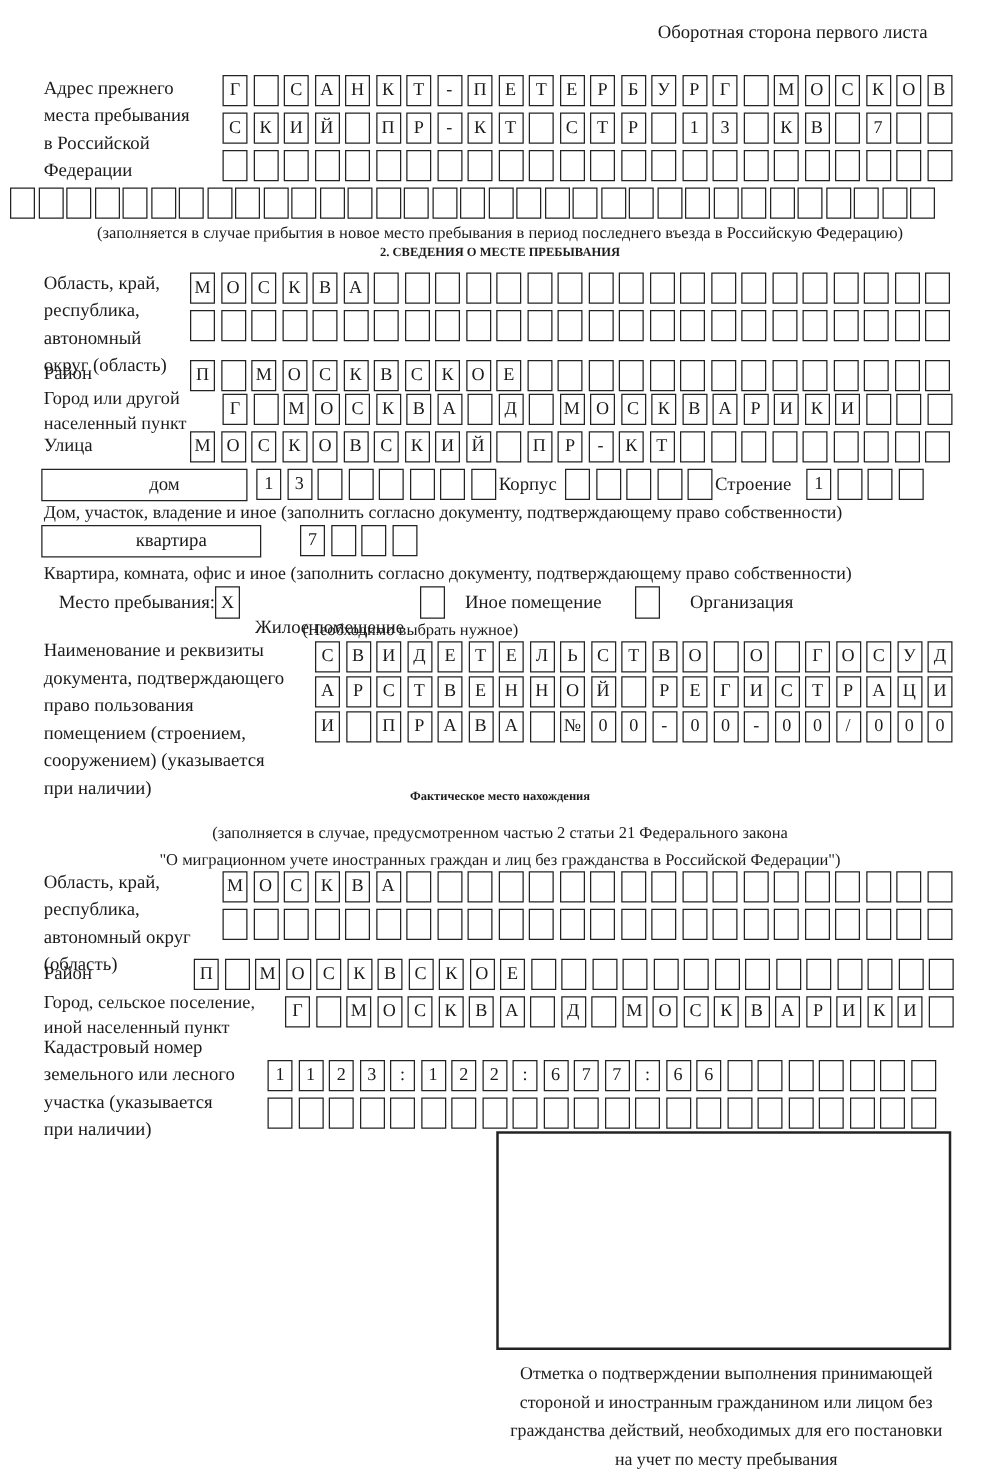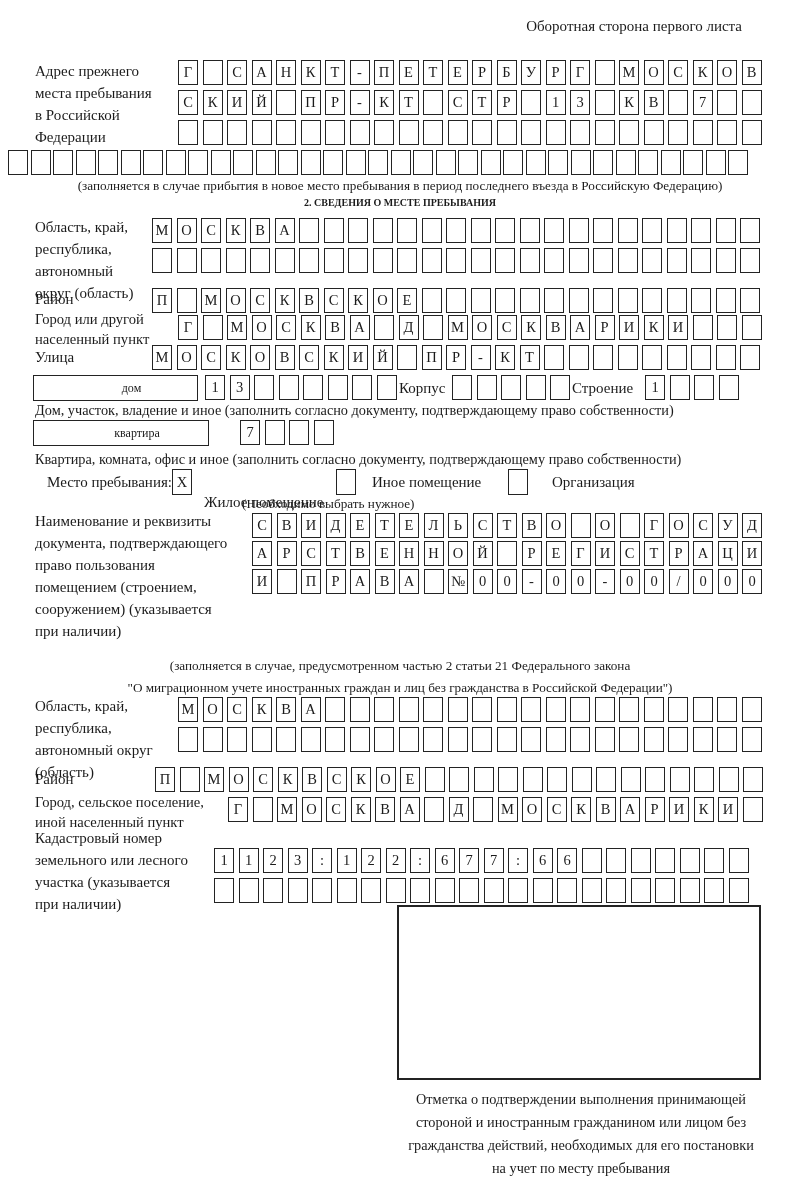--- a/index.html
+++ b/index.html
@@ -13,21 +13,21 @@
   .note{font-size:13.2px;white-space:nowrap;}
   .cap{font-size:14.3px;white-space:nowrap;}
   .center{left:0;width:800px;text-align:center;}
   .cellrow{display:flex;gap:4.5px;}
   .cellrow.tight{gap:2.5px;}
   .cell{box-sizing:border-box;flex:0 0 20px;width:20px;height:25px;border:1.6px solid #232323;
         display:flex;align-items:center;justify-content:center;font-size:14.5px;background:#fff;}
   .cbox{box-sizing:border-box;position:absolute;width:20px;height:26px;border:1.6px solid #232323;
         display:flex;align-items:center;justify-content:center;font-size:14.5px;background:#fff;}
   .namedbox{box-sizing:border-box;position:absolute;height:26px;border:1.7px solid #232323;
-        display:flex;align-items:center;justify-content:center;font-size:12px;background:#fff;padding-left:32px;}
+        display:flex;align-items:center;justify-content:center;font-size:15px;background:#fff;padding-left:32px;}
   .stamp{box-sizing:border-box;position:absolute;border:2px solid #232323;background:#fff;}
   .stampcap{font-size:14.3px;line-height:23px;text-align:center;}
 </style>
 </head>
 <body>
 
 <div class="page">
 
   <div class="abs title" style="top:18px;right:58px;">Оборотная сторона первого листа</div>
 
@@ -421,20 +421,21 @@
       <span class="cell">0</span>
       <span class="cell">-</span>
       <span class="cell">0</span>
       <span class="cell">0</span>
       <span class="cell">/</span>
       <span class="cell">0</span>
       <span class="cell">0</span>
       <span class="cell">0</span>
     </div>
 
+  <div class="abs h2 center" style="top:632px;">Фактическое место нахождения</div>
   <div class="abs note center" style="top:658px;">(заполняется в случае, предусмотренном частью 2 статьи 21 Федерального закона</div>
   <div class="abs note center" style="top:680px;">"О миграционном учете иностранных граждан и лиц без гражданства в Российской Федерации")</div>
 
   <div class="abs lbl" style="left:35px;top:695px;">
       <div>Область, край,</div>
       <div>республика,</div>
       <div>автономный округ</div>
       <div>(область)</div>
     </div>
   <div class="abs cellrow" style="left:178px;top:697px;">

